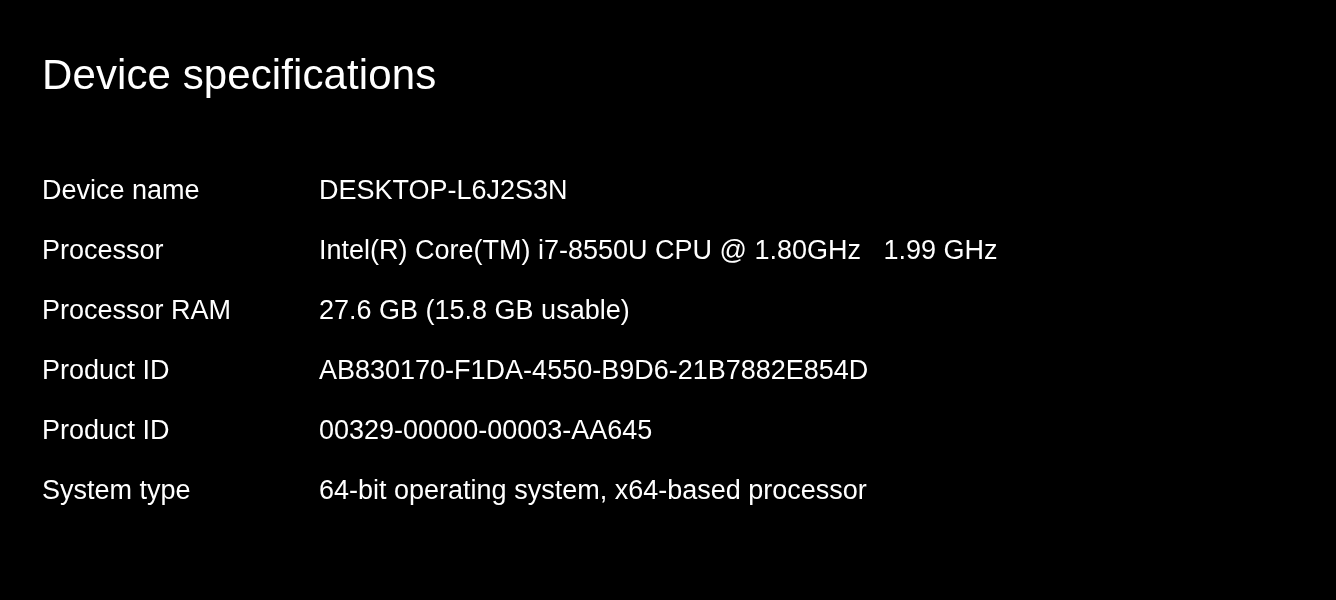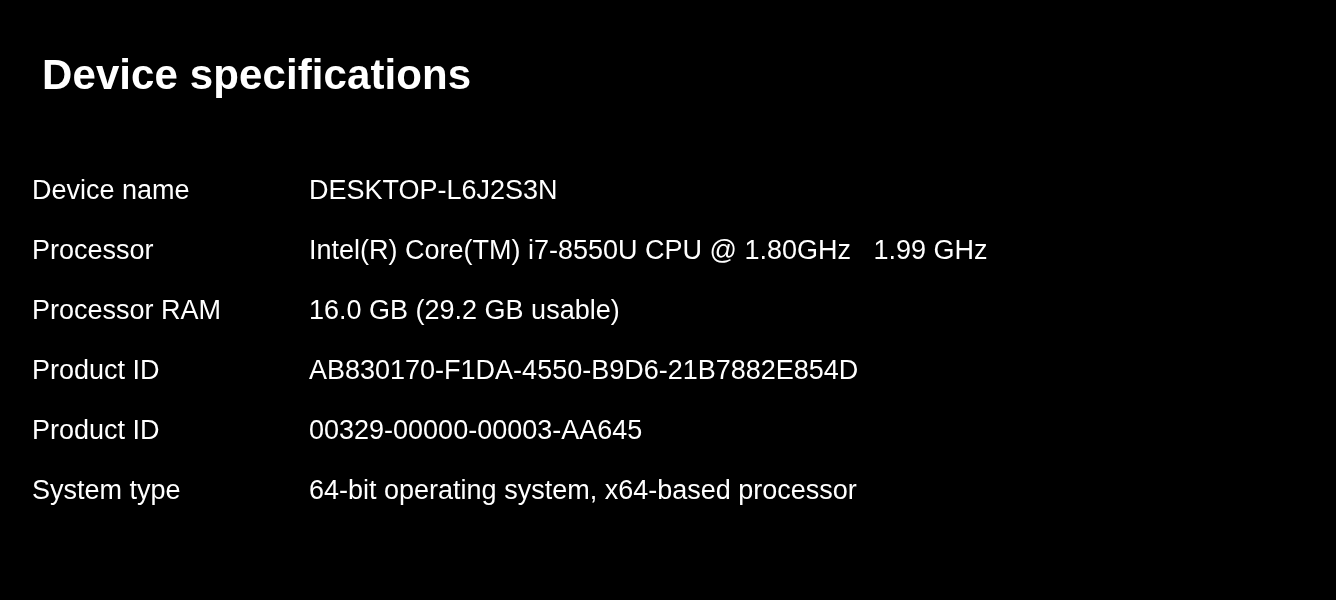--- a/index.html
+++ b/index.html
@@ -19,29 +19,29 @@
     position: relative;
     width: 1336px;
     height: 600px;
     background: #000000;
   }
   .page-title {
     position: absolute;
     left: 42px;
     top: 50px;
     font-size: 42px;
-    font-weight: 700;
+    font-weight: 400;
     line-height: 1.2;
     color: #ffffff;
     letter-spacing: 0.1px;
     white-space: nowrap;
   }
   .spec-table {
     position: absolute;
-    left: 32px;
+    left: 42px;
     top: 160px;
     border-collapse: collapse;
     text-decoration: underline;
   }
   .spec-row {
     height: 60px;
   }
   .spec-label,
   .spec-value {
     padding: 0;
@@ -78,21 +78,21 @@
         <td class="spec-value">DESKTOP-L6J2S3N</td>
       </tr>
 
       <tr class="spec-row">
         <td class="spec-label">Processor</td>
         <td class="spec-value">Intel(R) Core(TM) i7-8550U CPU @ 1.80GHz   1.99 GHz</td>
       </tr>
 
       <tr class="spec-row">
         <td class="spec-label">Processor RAM</td>
-        <td class="spec-value">16.0 GB (29.2 GB usable)</td>
+        <td class="spec-value">27.6 GB (15.8 GB usable)</td>
       </tr>
 
       <tr class="spec-row">
         <td class="spec-label">Product ID</td>
         <td class="spec-value">AB830170-F1DA-4550-B9D6-21B7882E854D</td>
       </tr>
 
       <tr class="spec-row">
         <td class="spec-label">Product ID</td>
         <td class="spec-value">00329-00000-00003-AA645</td>

